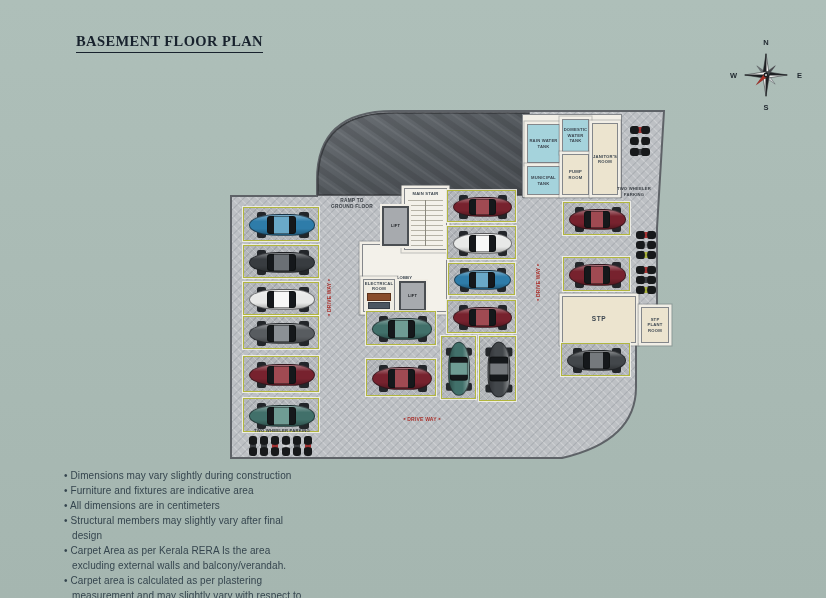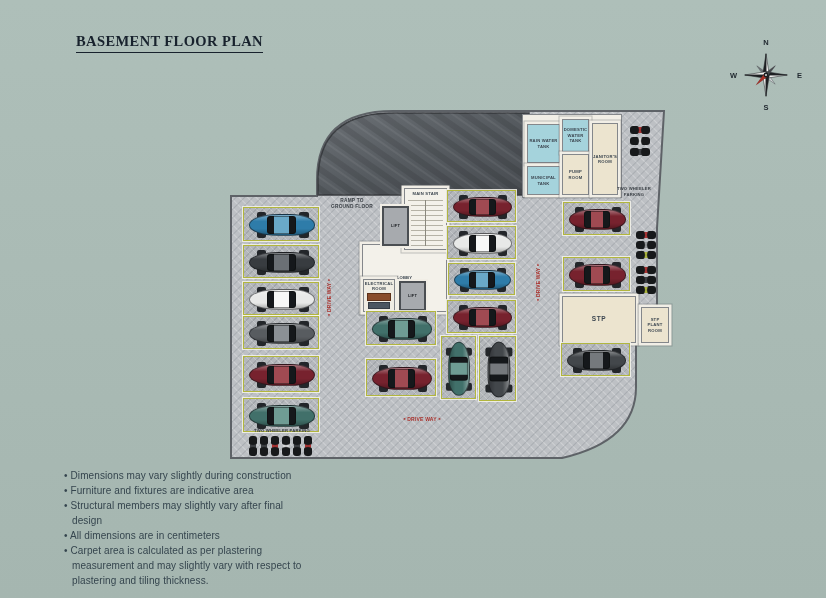--- a/index.html
+++ b/index.html
@@ -357,19 +357,20 @@
         <circle r="2.6" fill="#1c1e20"></circle>
         <circle r="1" fill="#e8e8e8"></circle>
       </g>
     </svg>
   </div>
 
   <div class="notes">
     <ul>
         <li>Dimensions may vary slightly during construction</li>
         <li>Furniture and fixtures are indicative area</li>
+        <li>All dimensions are in centimeters</li>
         <li>Structural members may slightly vary after final design</li>
-        <li>All dimensions are in centimeters</li>
+        <li>Carpet Area as per Kerala RERA Is the area excluding external walls and balcony/verandah.</li>
         <li>Carpet area is calculated as per plastering measurement and may slightly vary with respect to plastering and tiling thickness.</li>
       </ul>
   </div>
 
 </div>
 
 </body></html>

